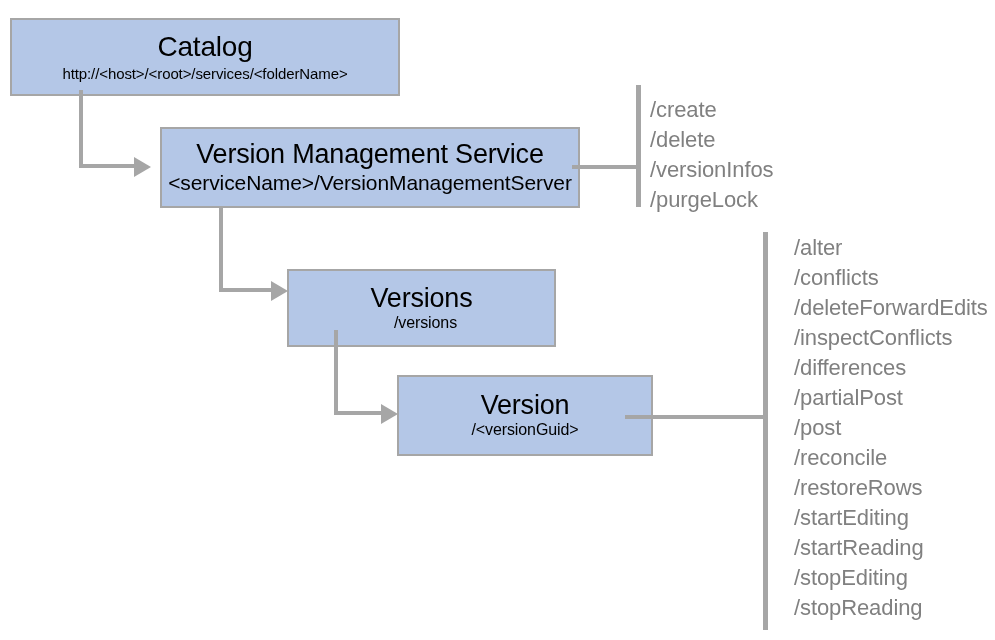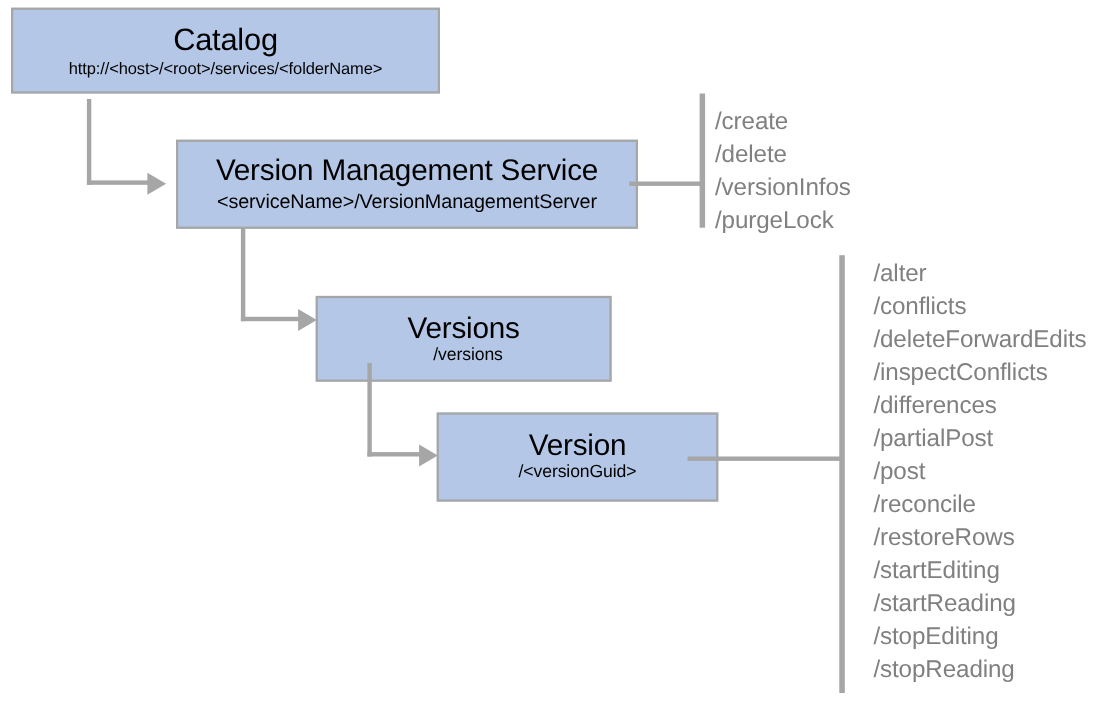--- a/index.html
+++ b/index.html
@@ -43,27 +43,27 @@
   }
   .node-sub {
     font-size: 15px;
     line-height: 1.15;
     font-weight: 400;
     margin-top: 3px;
     letter-spacing: -0.1px;
     white-space: nowrap;
   }
 
-  #node-catalog      { left: 10px;  top: 7px;  width: 390px; height: 78px; }
+  #node-catalog      { left: 10px;  top: 18px;  width: 390px; height: 78px; }
   #node-catalog .node-title { font-size: 28px; }
   #node-catalog .node-sub   { font-size: 15px; }
 
   #node-vms          { left: 160px; top: 127px; width: 420px; height: 81px; }
   #node-vms .node-title { font-size: 27px; }
-  #node-vms .node-sub   { font-size: 18px; }
+  #node-vms .node-sub   { font-size: 21px; }
 
   #node-versions     { left: 287px; top: 269px; width: 269px; height: 78px; }
   #node-versions .node-title { font-size: 27px; }
   #node-versions .node-sub   { font-size: 16px; margin-top: 2px; padding-right: 18px; margin-left: 26px; }
 
   #node-version      { left: 397px; top: 375px; width: 256px; height: 81px; }
   #node-version .node-title { font-size: 27px; }
   #node-version .node-sub   { font-size: 16px; margin-top: 2px; }
 
   

